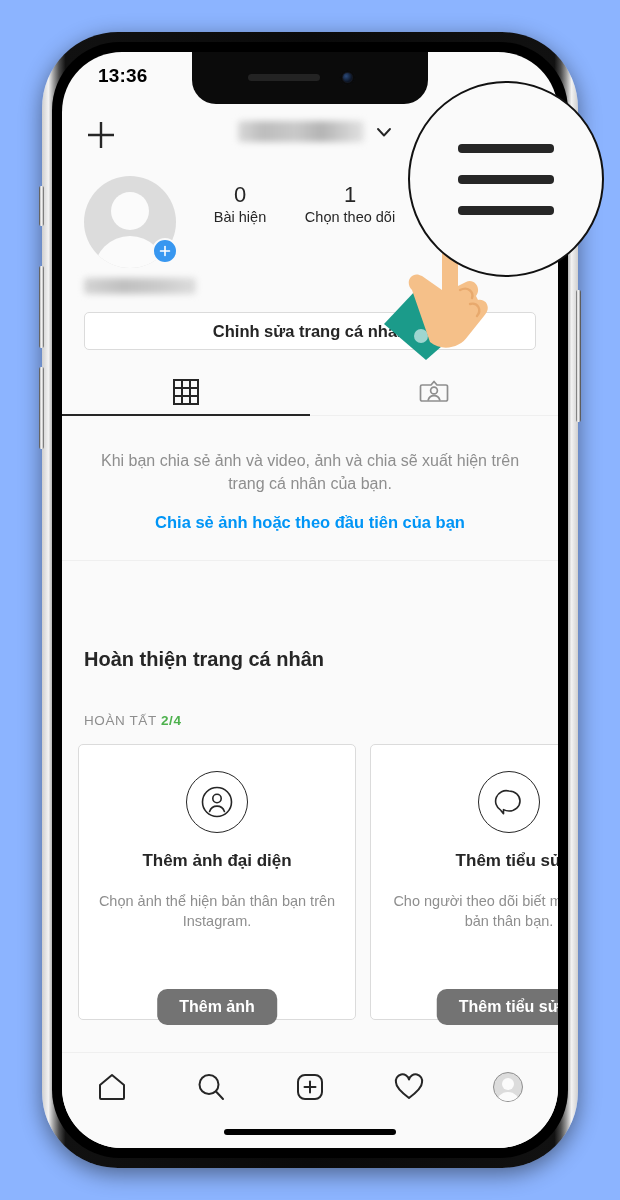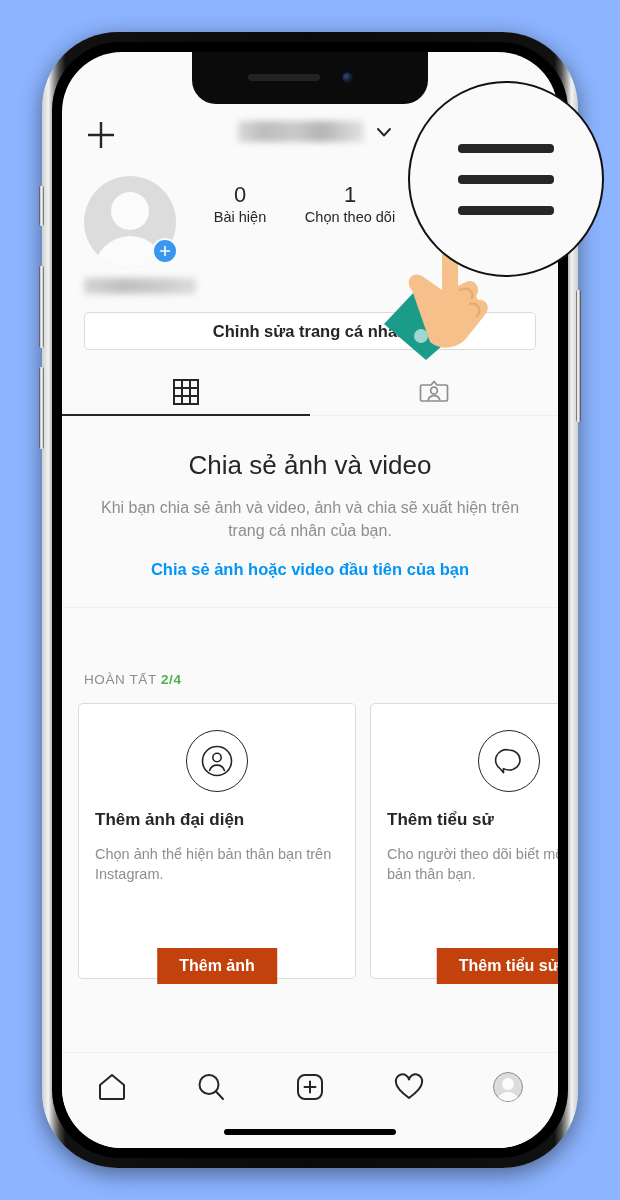--- a/index.html
+++ b/index.html
@@ -207,36 +207,37 @@
   #cards-row {
     display: flex; gap: 14px;
     padding: 16px 16px 0;
     width: 560px;
   }
   .profile-card {
     flex: 0 0 278px; width: 278px; height: 276px;
     border: 1px solid #dbdbdb; border-radius: 5px;
     background: #fff;
     padding: 20px 16px 0;
+    text-align: center;
     position: relative;
   }
   .card-icon-circle {
     width: 62px; height: 62px; border-radius: 50%;
     border: 1.6px solid #262626;
     margin: 6px auto 0;
     display: flex; align-items: center; justify-content: center;
   }
   .card-title { margin-top: 18px; font-size: 17px; font-weight: 700; color: #262626; }
-  .card-desc { margin-top: 14px; font-size: 14.5px; color: #8e8e8e; line-height: 1.38; }
+  .card-desc { margin-top: 20px; font-size: 14.5px; color: #8e8e8e; line-height: 1.38; }
   .card-button {
     position: absolute; left: 50%; transform: translateX(-50%);
     bottom: -6px;
-    background: #c2410c; color: #fff;
+    background: #737373; color: #fff;
     font-size: 16px; font-weight: 700;
-    padding: 9px 22px; border-radius: 0;
+    padding: 9px 22px; border-radius: 10px;
     white-space: nowrap;
   }
 
   
   #bottom-nav {
     position: absolute; bottom: 0; left: 0; width: 100%; height: 96px;
     background: #fafafa; border-top: 1px solid #efefef;
     display: flex; align-items: flex-start; justify-content: space-around;
     padding-top: 14px;
     z-index: 15;
@@ -296,20 +297,23 @@
 <div class="side-btn" id="btn-vol-down"></div>
 <div id="btn-power"></div>
 
 <div id="screen">
 
   <div id="notch">
     <div id="speaker-grille"></div>
     <div id="front-camera"></div>
   </div>
 
+  <div id="status-bar">
+    <div id="status-time">13:36</div>
+  </div>
 
   <div id="app-header">
 
     <div id="new-post-icon">
       <svg viewBox="0 0 34 34" width="34" height="34">
         <line x1="17" y1="4" x2="17" y2="30" stroke="#262626" stroke-width="2.4"></line>
         <line x1="4" y1="17" x2="30" y2="17" stroke="#262626" stroke-width="2.4"></line>
       </svg>
     </div>
 
@@ -375,26 +379,26 @@
     <div class="profile-tab" id="tab-tagged">
       <svg width="32" height="32" viewBox="0 0 32 32">
         <path d="M4 9 h9 l3 -3.5 l3 3.5 h9 a1.5 1.5 0 0 1 1.5 1.5 v13 a1.5 1.5 0 0 1 -1.5 1.5 h-24 a1.5 1.5 0 0 1 -1.5 -1.5 v-13 a1.5 1.5 0 0 1 1.5 -1.5 z" fill="none" stroke="#8e8e8e" stroke-width="1.7" stroke-linejoin="round"></path>
         <circle cx="16" cy="14.5" r="3.4" fill="none" stroke="#8e8e8e" stroke-width="1.7"></circle>
         <path d="M10.2 24 a6 6 0 0 1 11.6 0" fill="none" stroke="#8e8e8e" stroke-width="1.7" stroke-linecap="round"></path>
       </svg>
     </div>
   </div>
 
   <div id="empty-state">
-    <div id="empty-title">Chia sẻ ảnh và video</div>
     <div id="empty-desc">Khi bạn chia sẻ ảnh và video, ảnh và chia sẽ xuất hiện trên trang cá nhân của bạn.</div>
-    <div id="empty-cta">Chia sẻ ảnh hoặc video đầu tiên của bạn</div>
+    <div id="empty-cta">Chia sẻ ảnh hoặc theo đầu tiên của bạn</div>
   </div>
 
   <div id="complete-section">
+    <div id="complete-title">Hoàn thiện trang cá nhân</div>
     <div id="complete-progress">
       <span>HOÀN TẤT</span>
       <span class="count">2/4</span>
     </div>
 
     <div id="cards-row">
 
       <div class="profile-card">
         <div class="card-icon-circle">
           <svg width="34" height="34" viewBox="0 0 34 34">

